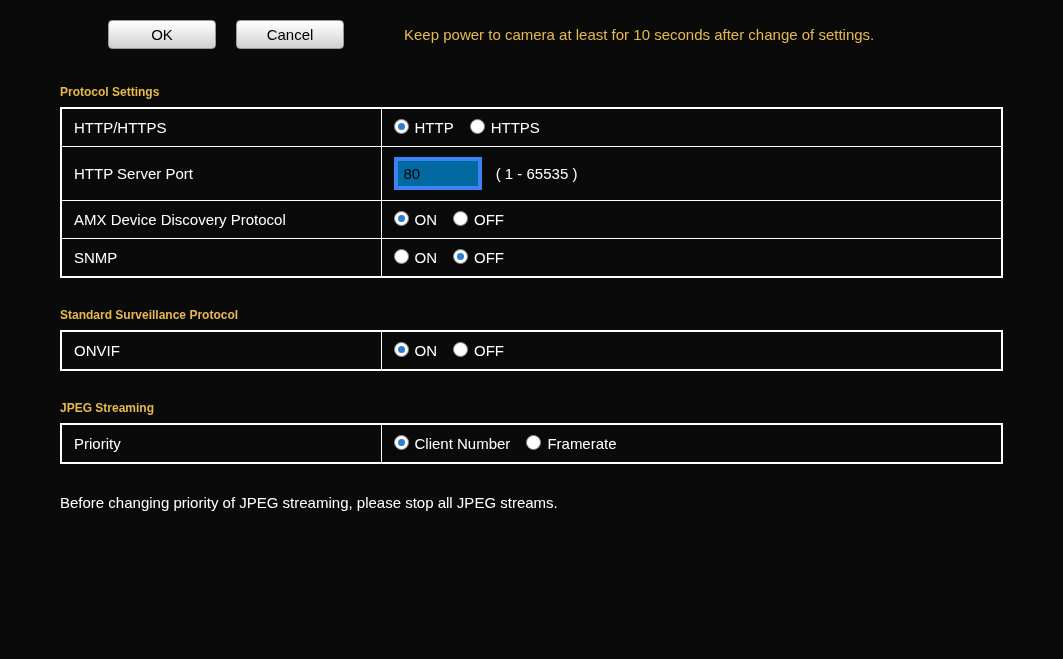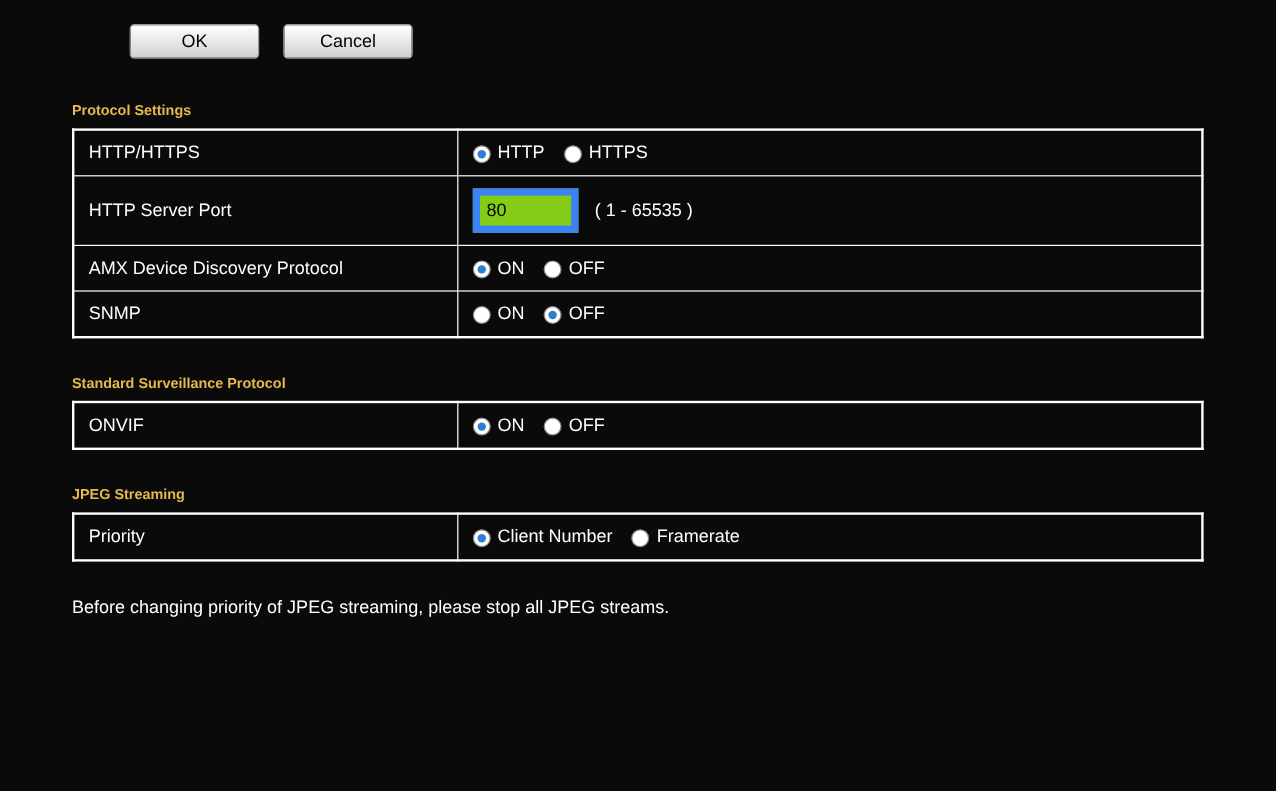--- a/index.html
+++ b/index.html
@@ -53,21 +53,21 @@
     .settings-table td {
       border: 1px solid #fff;
       padding: 10px 12px;
       vertical-align: middle;
     }
     .settings-table td:first-child {
       width: 320px;
     }
     .radio-group {
       display: flex;
-      align-items: flex-end;
+      align-items: flex-start;
       gap: 6px;
     }
     .radio {
       appearance: none;
       -webkit-appearance: none;
       width: 15px;
       height: 15px;
       border-radius: 50%;
       background: #fff;
       border: 1px solid #888;
@@ -85,22 +85,22 @@
       height: 7px;
       border-radius: 50%;
       background: #2d7dd2;
     }
     .radio-label {
       color: #fff;
       margin-right: 10px;
       cursor: pointer;
     }
     .text-input {
-      background: #84cc16;
-      border: 6px solid #3b82f6;
+      background: #0369a1;
+      border: 4px solid #3b82f6;
       padding: 4px 6px;
       font-size: 15px;
       width: 88px;
       color: #000;
       font-family: Arial, sans-serif;
     }
     .port-hint {
       color: #fff;
       margin-left: 10px;
     }
@@ -108,20 +108,21 @@
       color: #fff;
       margin-top: 11px;
     }
   </style>
 </head>
 <body>
 
 <div class="top-row">
   <button class="btn">OK</button>
   <button class="btn">Cancel</button>
+  <span class="hint">Keep power to camera at least for 10 seconds after change of settings.</span>
 </div>
 
 <div class="section-title">Protocol Settings</div>
 <table class="settings-table">
   <tbody>
       <tr>
     <td>HTTP/HTTPS</td>
     <td>
       <div class="radio-group">
         <input type="radio" class="radio" name="httphttps" checked="" style="">

